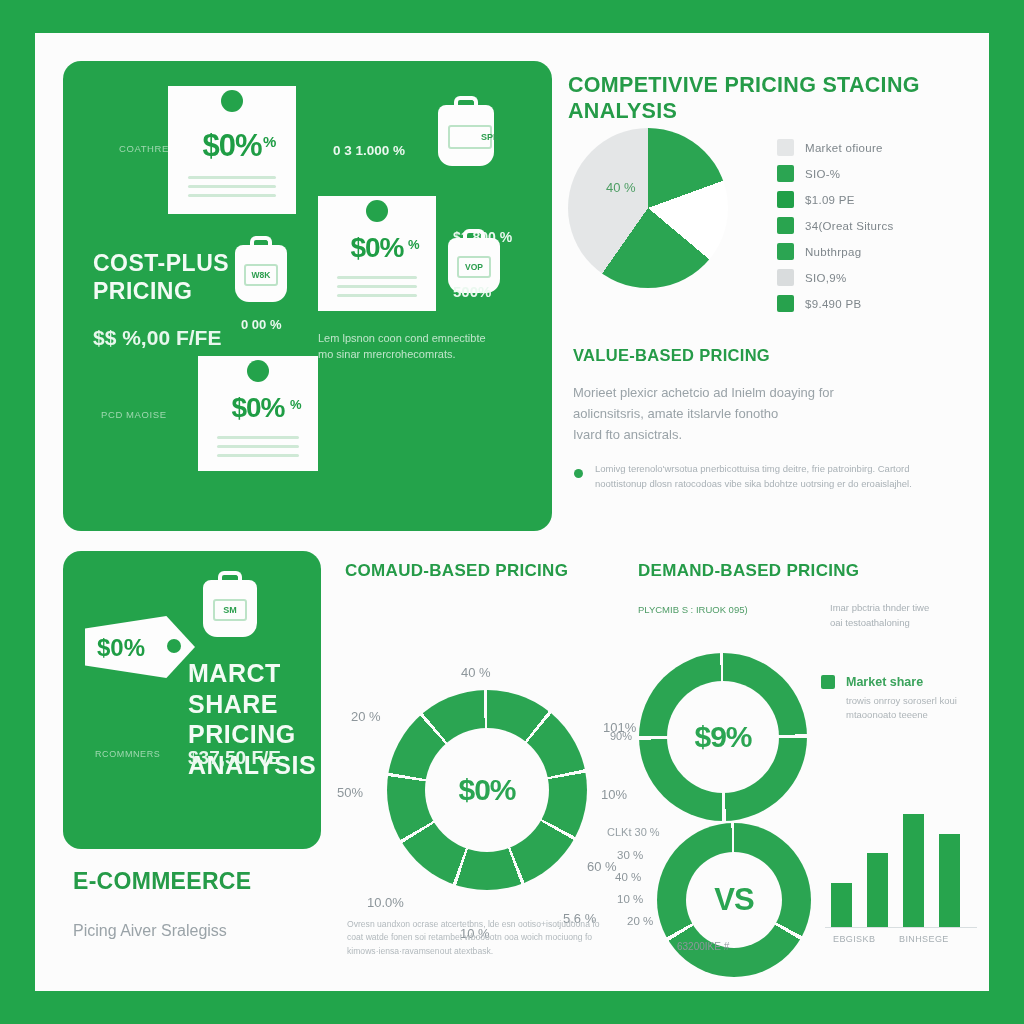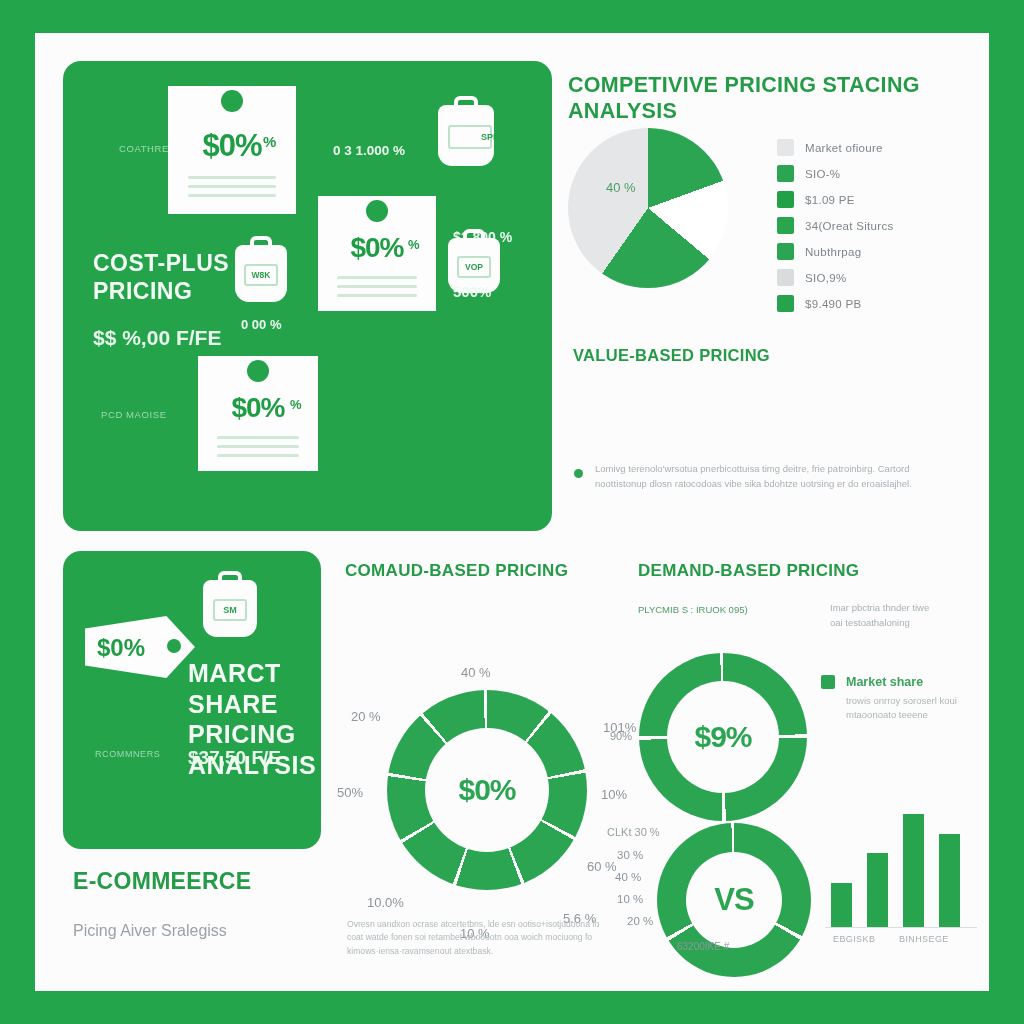--- a/index.html
+++ b/index.html
@@ -181,20 +181,22 @@
         </div>
     </div>
 
     <div class="bucket" style="left:385px; top:168px; width:52px; height:64px;">
       <div class="bucket-lid"></div>
       <div class="bucket-body"></div>
       <span class="bucket-label" style="font-size:8.5px;">VOP</span>
     </div>
     <span class="panel-pctlabel" style="left:390px; top:222px; font-size:15px;">500%</span>
 
+    <div class="panel-sub" style="left:255px; top:270px; width:210px; font-size:11px; white-space:pre-line;">Lem lpsnon coon cond emnectibte
+mo sinar mrercrohecomrats.</div>
 
     <span class="panel-small" style="left:38px; top:348px; font-size:9.5px;">PCD MAOISE</span>
 
     <div class="tag" style="left:135px; top:295px; width:120px; height:115px;">
       <div class="tag-body"></div>
       <div class="tag-hole"></div>
       <span class="tag-price" style="top:36px; font-size:28px;">$0%</span>
       <span class="tag-pct" style="left:92px; top:41px; font-size:13px;">%</span>
       <div class="tag-lines" style="top:80px;">
           <div></div>
@@ -238,20 +240,23 @@
       <span class="legend-sw" style="background:#D9DCDD;"></span>
       <span class="legend-tx">SIO,9%</span>
     </div>
     <div class="legend-row">
       <span class="legend-sw" style="background:#27A24D;"></span>
       <span class="legend-tx">$9.490 PB</span>
     </div>
   </div>
 
   <div class="sec-title" style="left:538px; top:313px; font-size:16.5px;">VALUE-BASED PRICING</div>
+  <div class="body-text" style="left:538px; top:350px; width:380px; font-size:13px; white-space:pre-line;">Morieet plexicr achetcio ad Inielm doaying for
+aolicnsitsris, amate itslarvle fonotho
+Ivard fto ansictrals.</div>
   <span class="bullet-dot" style="left:539px; top:436px;"></span>
   <div class="body-text-sm" style="left:560px; top:429px; width:380px; font-size:9.5px; white-space:pre-line;">Lomivg terenolo'wrsotua pnerbicottuisa timg deitre, frie patroinbirg. Cartord
 noottistonup dlosn ratocodoas vibe sika bdohtze uotrsing er do eroaislajhel.</div>
 
   <div class="green-panel" id="panel-bottom">
 
     <div class="bucket" style="left:140px; top:20px; width:54px; height:66px;">
       <div class="bucket-lid"></div>
       <div class="bucket-body"></div>
       <span class="bucket-label" style="font-size:9px;">SM</span>

